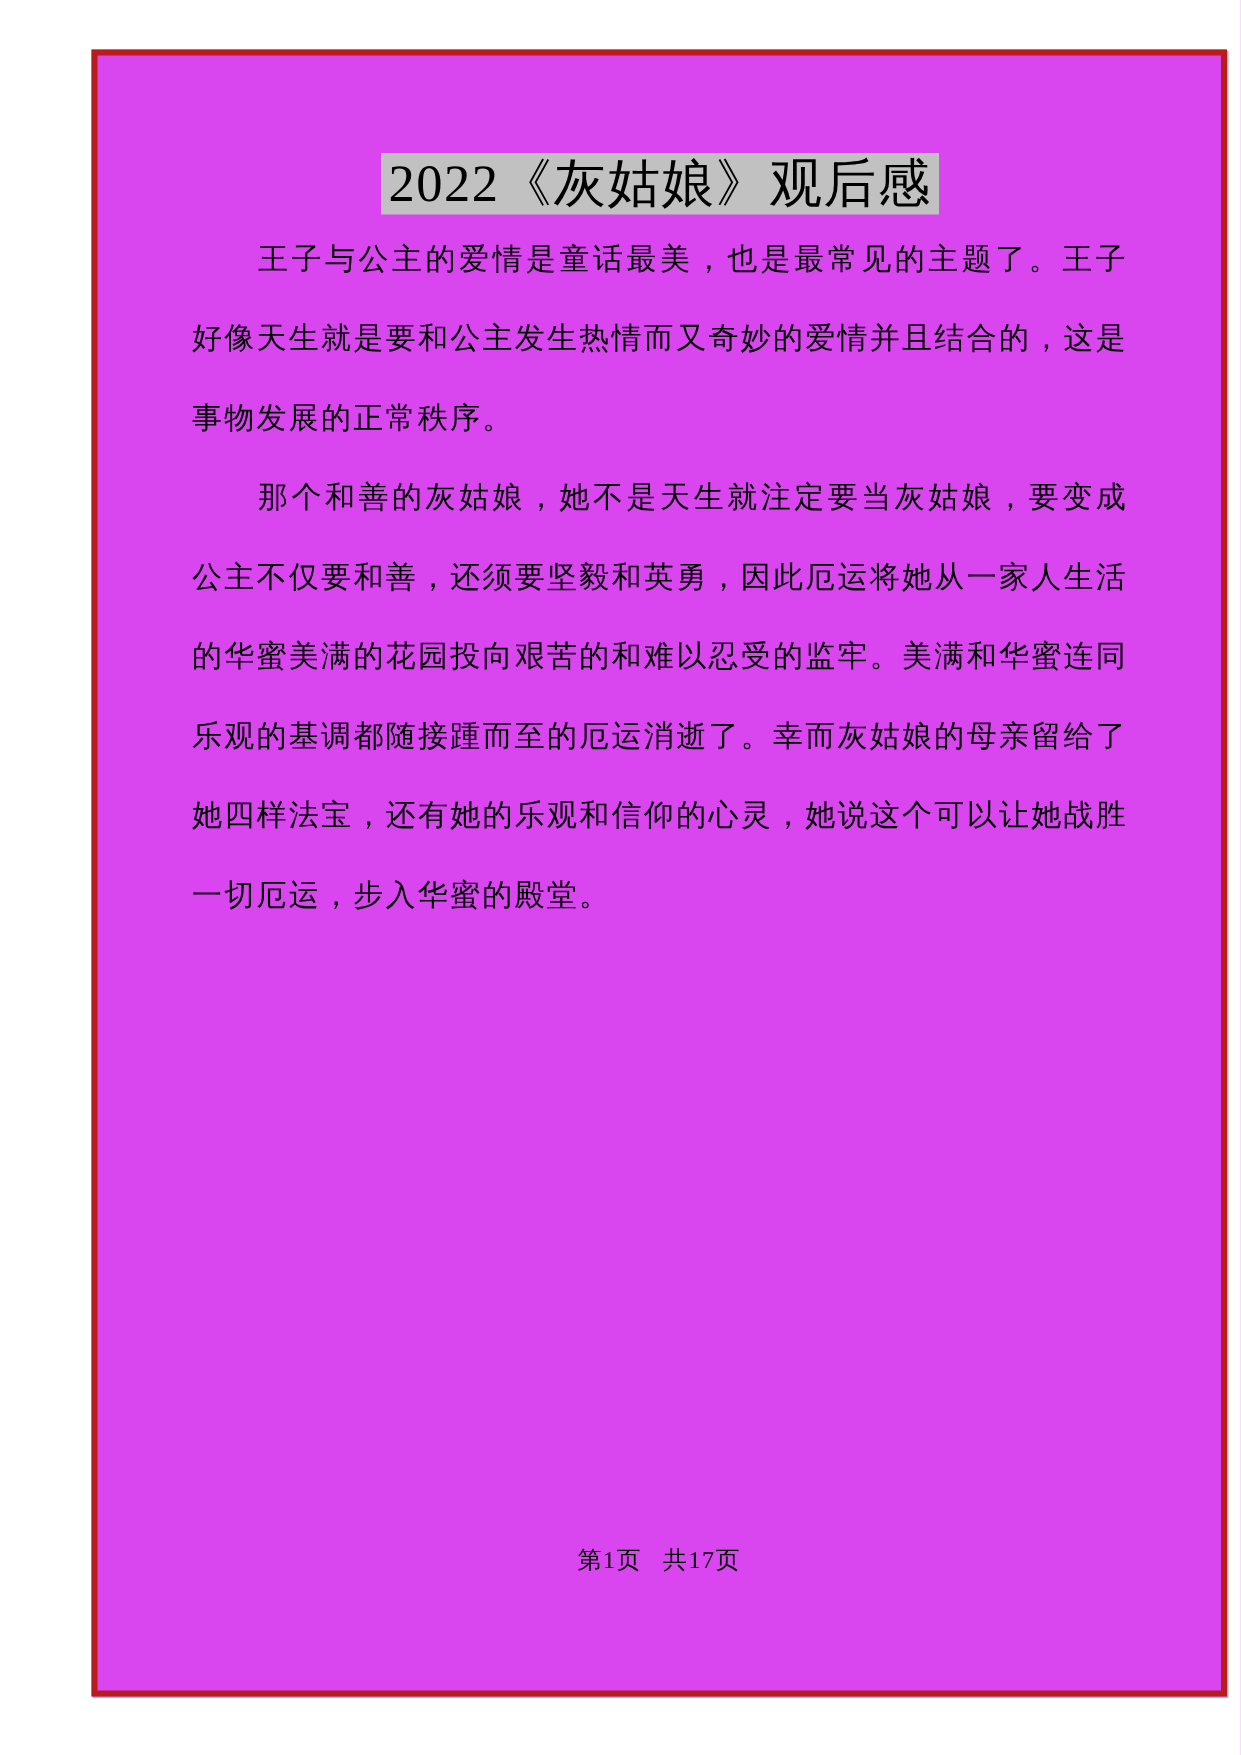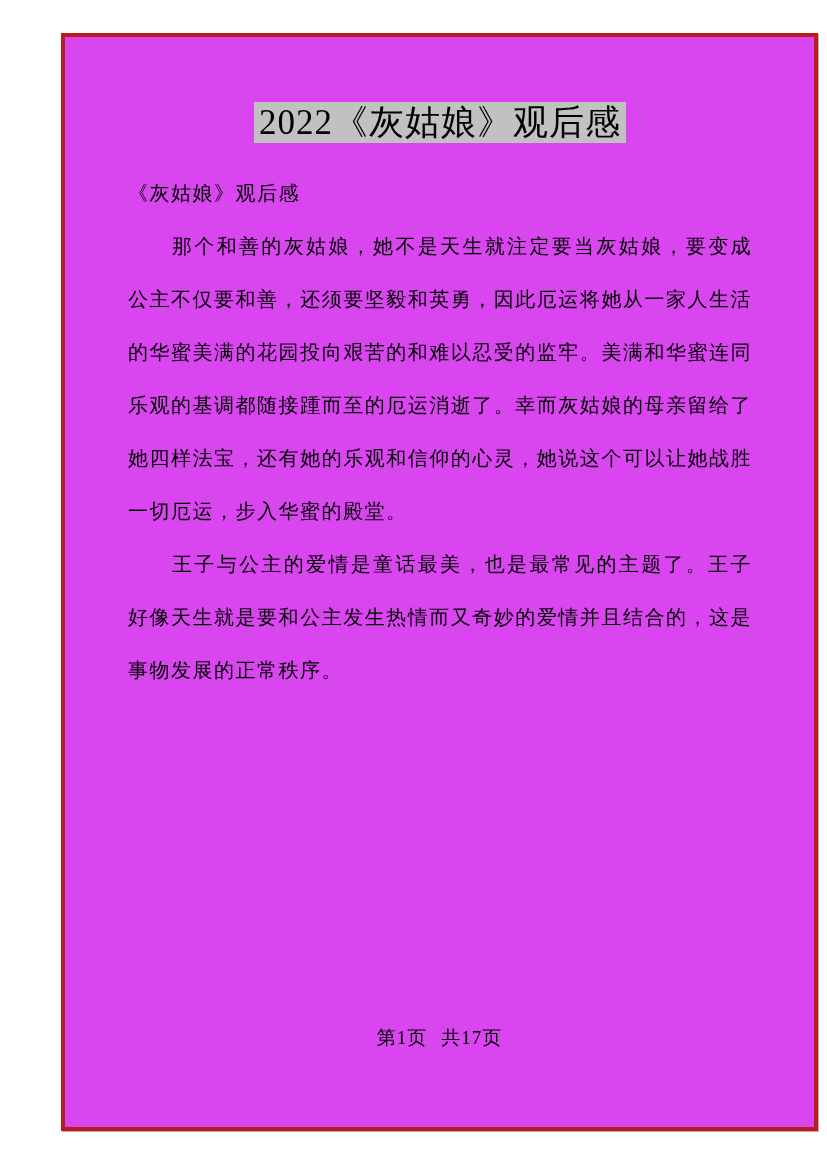--- a/index.html
+++ b/index.html
@@ -64,47 +64,46 @@
   }
   .para {
     text-indent: 44px;
   }
   .footer {
     position: absolute;
     left: 0;
     right: 0;
     bottom: 76px;
     text-align: center;
-    font-size: 19px;
+    font-size: 16px;
     letter-spacing: 1px;
     color: #000000;
   }
   .footer .gap {
     display: inline-block;
     width: 14px;
   }
 </style>
 </head>
 <body>
 
 <div class="page">
   <div class="frame">
     <div class="content">
 
       <div class="doc-title">
         <span class="hl">2022《灰姑娘》观后感</span>
       </div>
 
-      <div class="bodytext heading">《灰姑娘》观后感</div>
 
 
 
+      <div class="bodytext para">王子与公主的爱情是童话最美，也是最常见的主题了。王子好像天生就是要和公主发生热情而又奇妙的爱情并且结合的，这是事物发展的正常秩序。</div>
+
       <div class="bodytext para">那个和善的灰姑娘，她不是天生就注定要当灰姑娘，要变成公主不仅要和善，还须要坚毅和英勇，因此厄运将她从一家人生活的华蜜美满的花园投向艰苦的和难以忍受的监牢。美满和华蜜连同乐观的基调都随接踵而至的厄运消逝了。幸而灰姑娘的母亲留给了她四样法宝，还有她的乐观和信仰的心灵，她说这个可以让她战胜一切厄运，步入华蜜的殿堂。</div>
-
-      <div class="bodytext para">王子与公主的爱情是童话最美，也是最常见的主题了。王子好像天生就是要和公主发生热情而又奇妙的爱情并且结合的，这是事物发展的正常秩序。</div>
 
     </div>
 
     <div class="footer">
       <span>第1页</span><span class="gap"></span><span>共17页</span>
     </div>
   </div>
 </div>
 
 </body></html>

